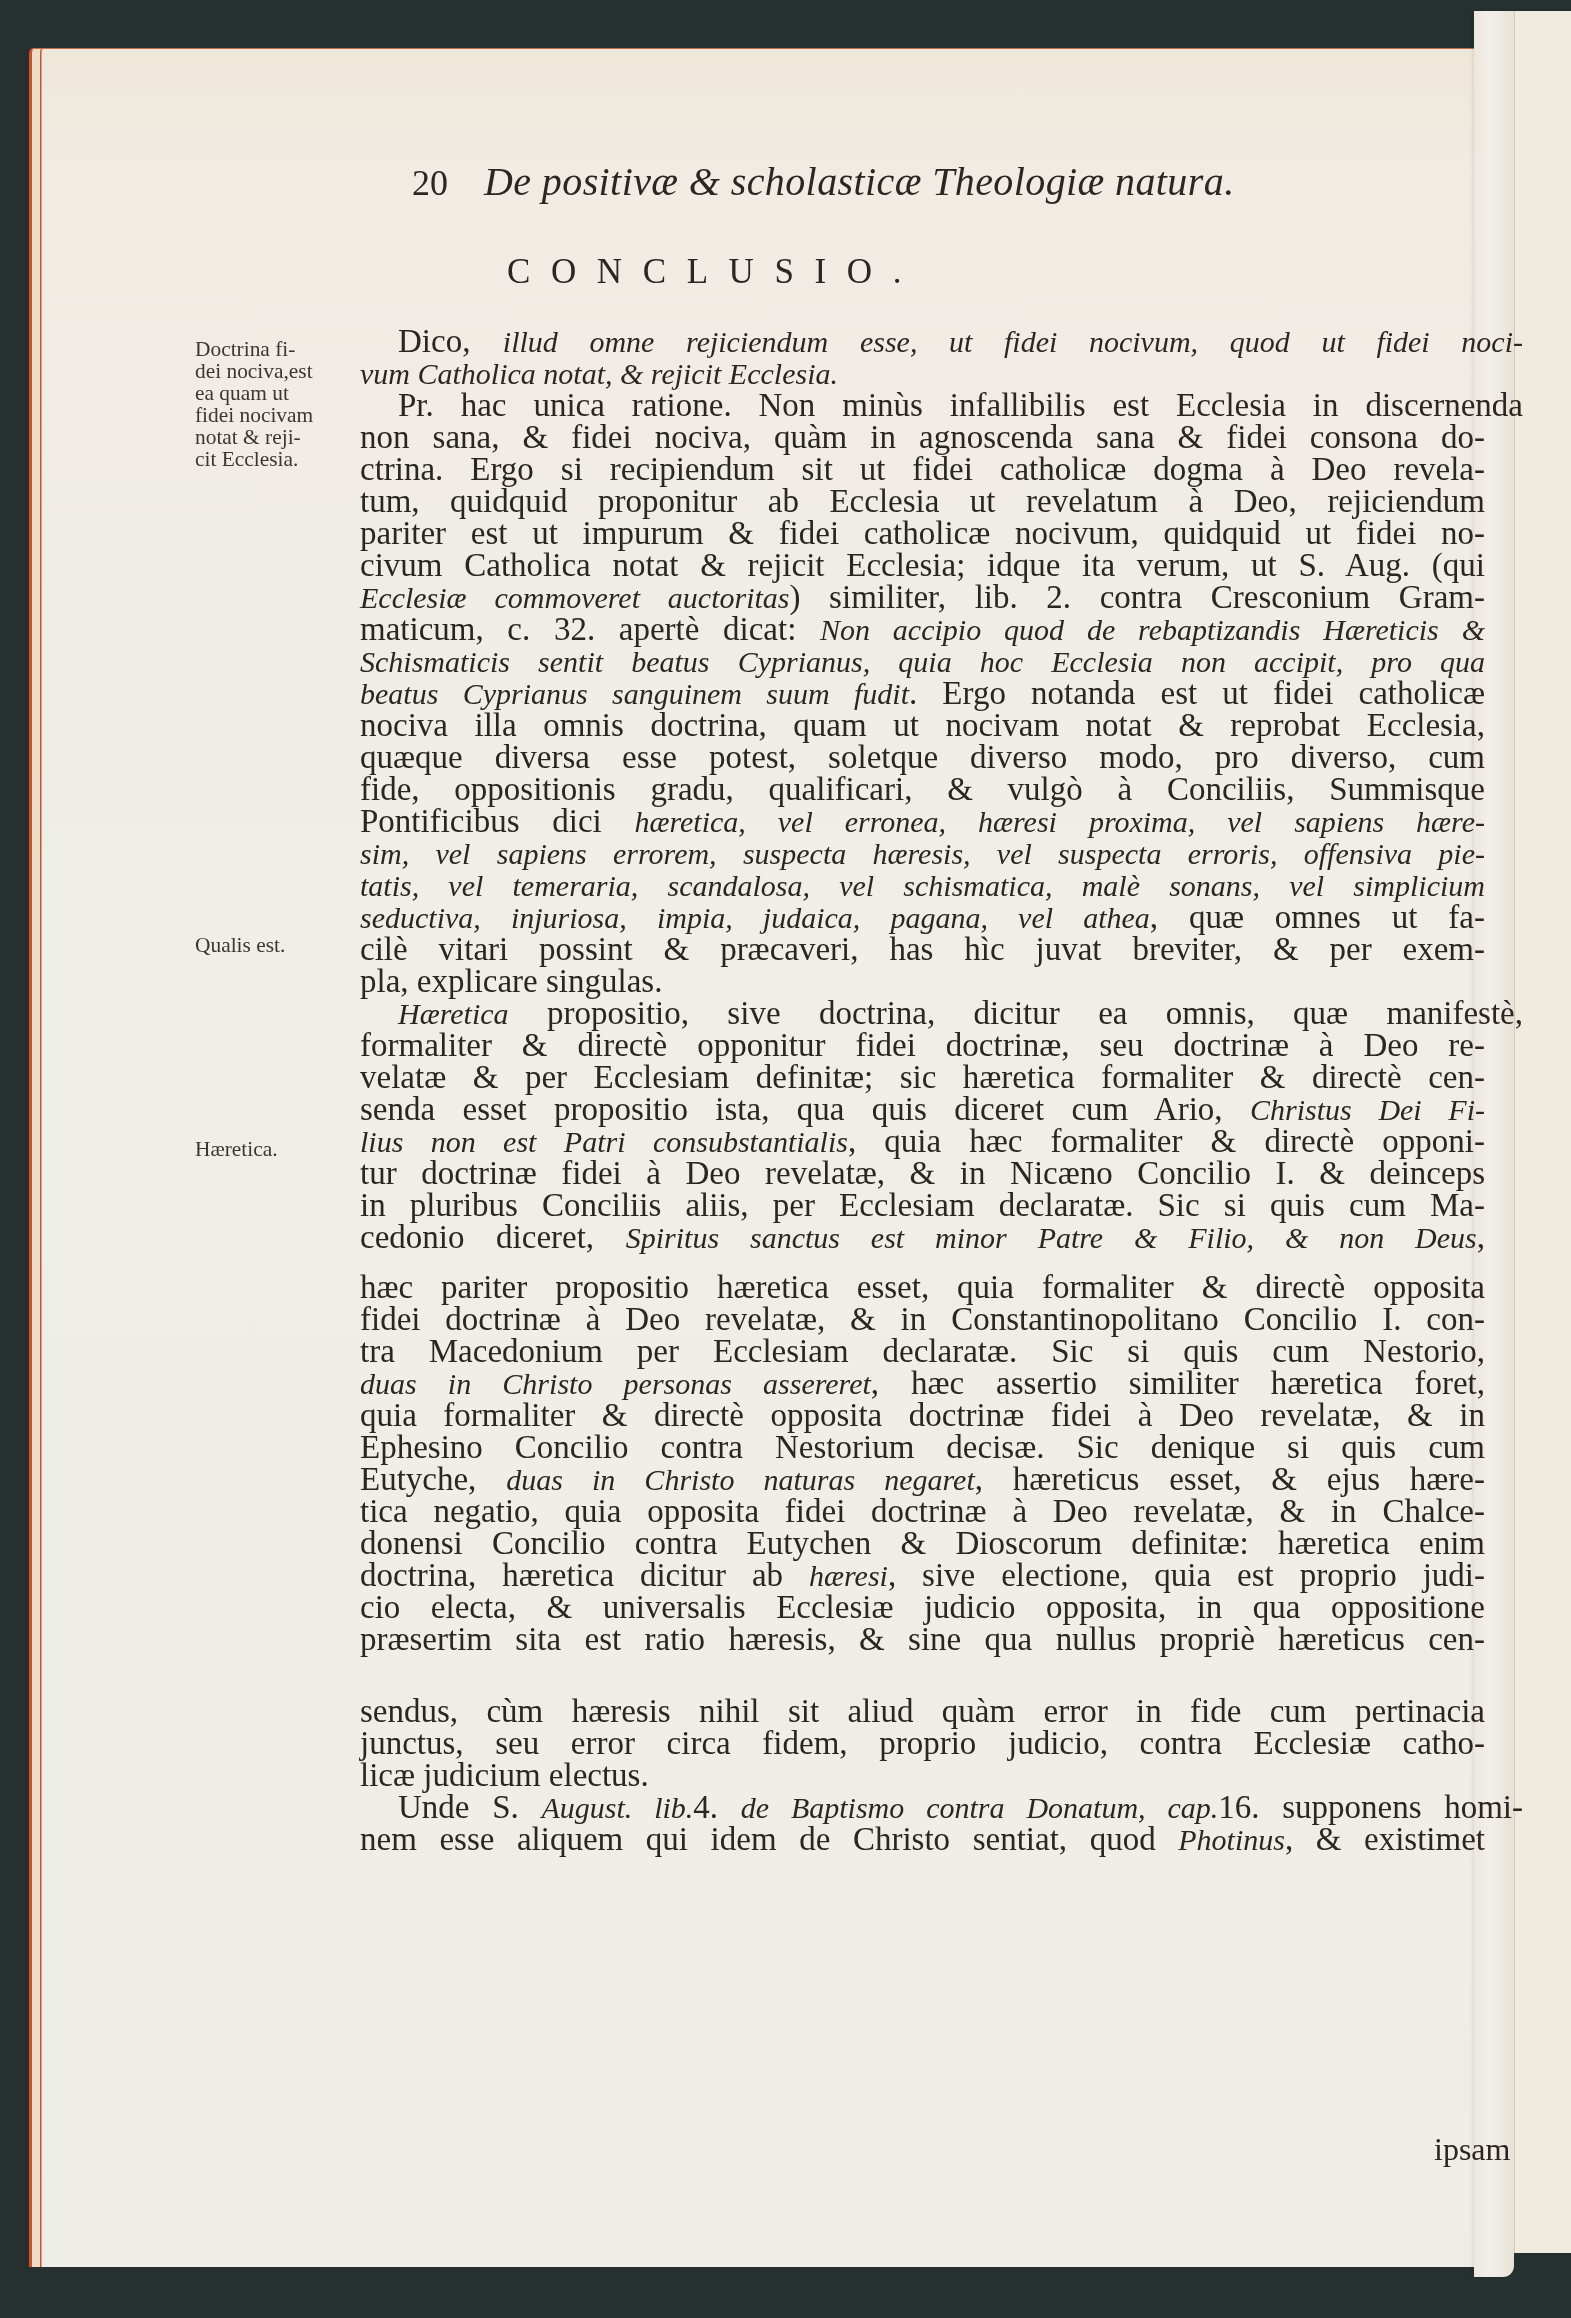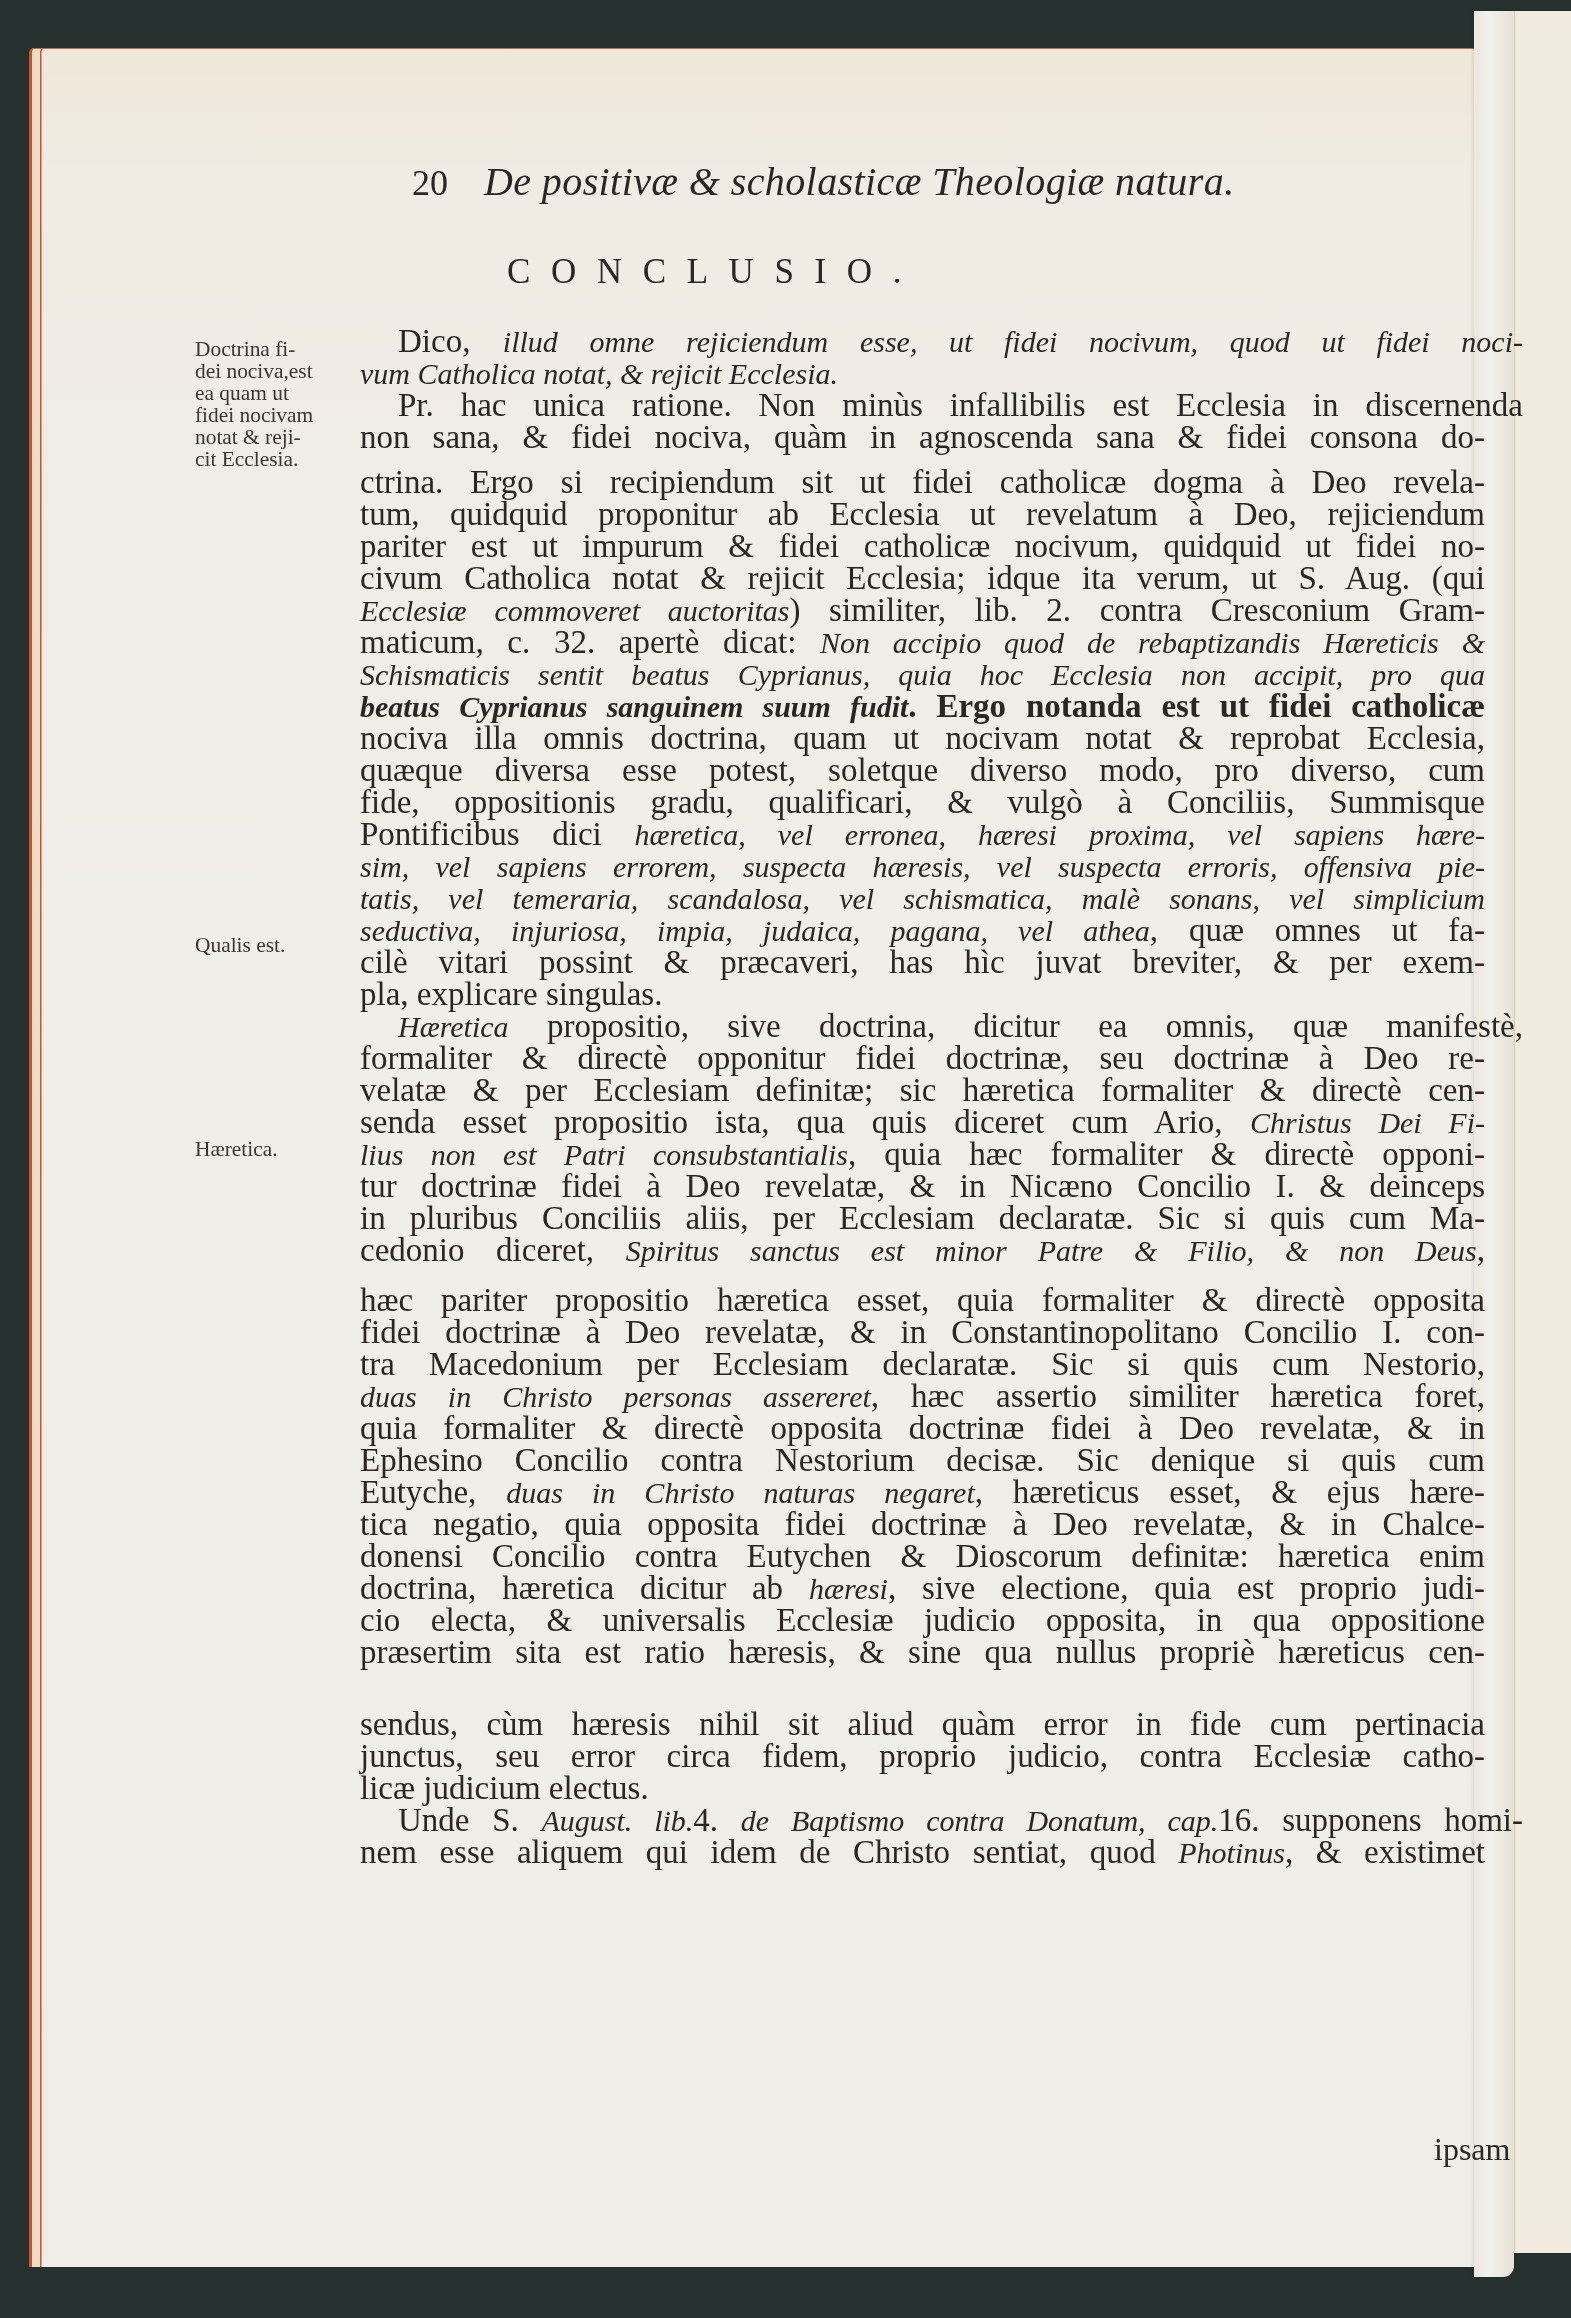--- a/index.html
+++ b/index.html
@@ -157,28 +157,28 @@
   <div class="margin-note" style="top:800px">
     <span class="ln">Hæretica.</span>
   </div>
 </div>
 
 <div class="body-text" id="body-text">
     <span class="line indent" style="display: block; width: 1125px;"><span>Dico, </span><span class="it">illud omne rejiciendum esse, ut fidei nocivum, quod ut fidei noci-</span></span>
     <span class="line last" style="display: block; width: 1125px;"><span class="it">vum Catholica notat, &amp; rejicit Ecclesia.</span></span>
     <span class="line indent" style="display: block; width: 1125px;"><span>Pr. hac unica ratione. Non minùs infallibilis est Ecclesia in discernenda</span></span>
     <span class="line" style="display: block; width: 1125px;"><span>non sana, &amp; fidei nociva, quàm in agnoscenda sana &amp; fidei consona do-</span></span>
-    <span class="line" style="display: block; width: 1125px; margin-top: 13px;"><span>ctrina. Ergo si recipiendum sit ut fidei catholicæ dogma à Deo revela-</span></span>
+    <span class="line" style="display: block; width: 1125px;"><span>ctrina. Ergo si recipiendum sit ut fidei catholicæ dogma à Deo revela-</span></span>
     <span class="line" style="display: block; width: 1125px;"><span>tum, quidquid proponitur ab Ecclesia ut revelatum à Deo, rejiciendum</span></span>
     <span class="line" style="display: block; width: 1125px;"><span>pariter est ut impurum &amp; fidei catholicæ nocivum, quidquid ut fidei no-</span></span>
     <span class="line" style="display: block; width: 1125px;"><span>civum Catholica notat &amp; rejicit Ecclesia; idque ita verum, ut S. Aug. (qui</span></span>
     <span class="line" style="display: block; width: 1125px;"><span class="it">Ecclesiæ commoveret auctoritas</span><span>) similiter, lib. 2. contra Cresconium Gram-</span></span>
     <span class="line" style="display: block; width: 1125px;"><span>maticum, c. 32. apertè dicat: </span><span class="it">Non accipio quod de rebaptizandis Hæreticis &amp;</span></span>
     <span class="line" style="display: block; width: 1125px;"><span class="it">Schismaticis sentit beatus Cyprianus, quia hoc Ecclesia non accipit, pro qua</span></span>
-    <span class="line" style="display: block; width: 1125px; font-weight: bold;"><span class="it">beatus Cyprianus sanguinem suum fudit</span><span>. Ergo notanda est ut fidei catholicæ</span></span>
+    <span class="line" style="display: block; width: 1125px;"><span class="it">beatus Cyprianus sanguinem suum fudit</span><span>. Ergo notanda est ut fidei catholicæ</span></span>
     <span class="line" style="display: block; width: 1125px;"><span>nociva illa omnis doctrina, quam ut nocivam notat &amp; reprobat Ecclesia,</span></span>
     <span class="line" style="display: block; width: 1125px;"><span>quæque diversa esse potest, soletque diverso modo, pro diverso, cum</span></span>
     <span class="line" style="display: block; width: 1125px;"><span>fide, oppositionis gradu, qualificari, &amp; vulgò à Conciliis, Summisque</span></span>
     <span class="line" style="display: block; width: 1125px;"><span>Pontificibus dici </span><span class="it">hæretica, vel erronea, hæresi proxima, vel sapiens hære-</span></span>
     <span class="line" style="display: block; width: 1125px;"><span class="it">sim, vel sapiens errorem, suspecta hæresis, vel suspecta erroris, offensiva pie-</span></span>
     <span class="line" style="display: block; width: 1125px;"><span class="it">tatis, vel temeraria, scandalosa, vel schismatica, malè sonans, vel simplicium</span></span>
     <span class="line" style="display: block; width: 1125px;"><span class="it">seductiva, injuriosa, impia, judaica, pagana, vel athea</span><span>, quæ omnes ut fa-</span></span>
     <span class="line" style="display: block; width: 1125px;"><span>cilè vitari possint &amp; præcaveri, has hìc juvat breviter, &amp; per exem-</span></span>
     <span class="line last" style="display: block; width: 1125px;"><span>pla, explicare singulas.</span></span>
     <span class="line indent" style="display: block; width: 1125px;"><span class="it">Hæretica</span><span> propositio, sive doctrina, dicitur ea omnis, quæ manifestè,</span></span>

